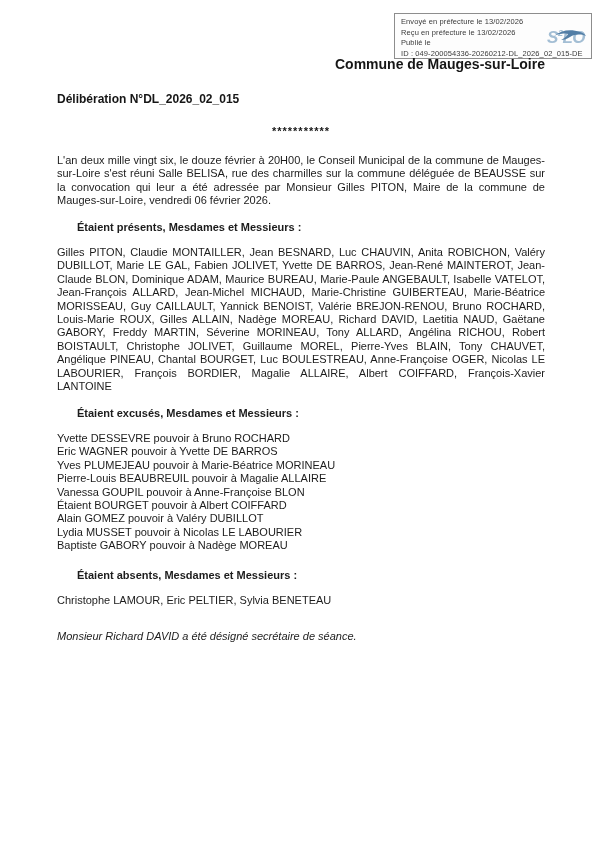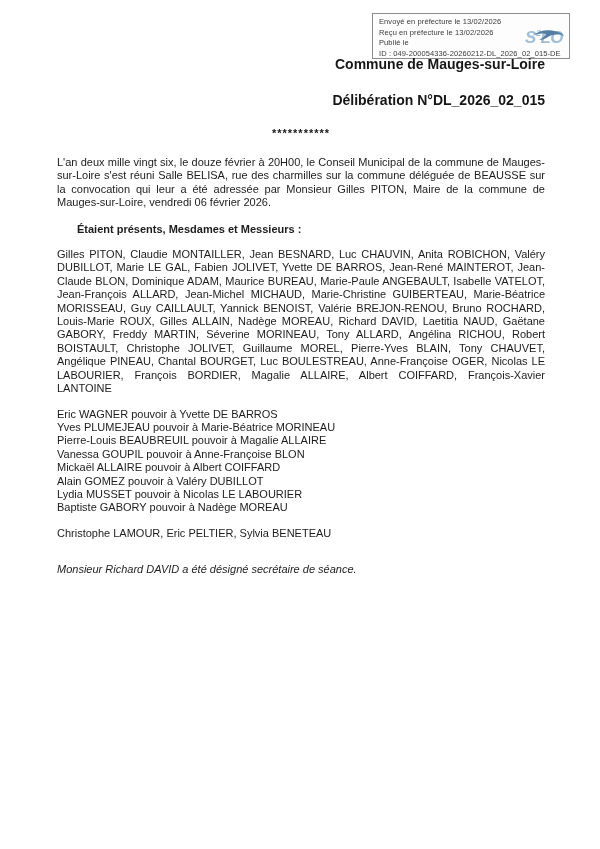--- a/index.html
+++ b/index.html
@@ -13,21 +13,21 @@
     height: 849px;
     background: #ffffff;
     font-family: "Liberation Sans", sans-serif;
     color: #1c1c1c;
     overflow: hidden;
   }
 
   
   .stamp {
     position: absolute;
-    left: 372px;
+    left: 394px;
     top: 13px;
     width: 198px;
     height: 46px;
     border: 1px solid #8d8d8d;
     background: #fdfdfd;
     box-sizing: border-box;
     padding: 3px 5px 2px 6px;
     font-size: 7.5px;
     line-height: 10.5px;
     color: #3a3a3a;
@@ -64,23 +64,23 @@
     width: 488px;
   }
   .doc-title {
     text-align: right;
     font-weight: bold;
     font-size: 14px;
     margin: 0;
     color: #161616;
   }
   .doc-subtitle {
-    text-align: right;
+    text-align: left;
     font-weight: bold;
-    font-size: 14px;
+    font-size: 12px;
     margin: 20px 0 0 0;
     color: #161616;
   }
   .separator {
     text-align: center;
     font-weight: bold;
     font-size: 11px;
     letter-spacing: 1px;
     margin-top: 19px;
     color: #161616;
@@ -137,29 +137,32 @@
   <div class="content">
     <div class="doc-title">Commune de Mauges-sur-Loire</div>
     <div class="doc-subtitle">Délibération N°DL_2026_02_015</div>
     <div class="separator">***********</div>
 
     <p class="para">L'an deux mille vingt six, le douze février à 20H00, le Conseil Municipal de la commune de Mauges-sur-Loire s'est réuni Salle BELISA, rue des charmilles sur la commune déléguée de BEAUSSE sur la convocation qui leur a été adressée par Monsieur Gilles PITON, Maire de la commune de Mauges-sur-Loire, vendredi 06 février 2026.</p>
 
     <div class="section-heading">Étaient présents, Mesdames et Messieurs :</div>
     <p class="para" style="margin-top:12px">Gilles PITON, Claudie MONTAILLER, Jean BESNARD, Luc CHAUVIN, Anita ROBICHON, Valéry DUBILLOT, Marie LE GAL, Fabien JOLIVET, Yvette DE BARROS, Jean-René MAINTEROT, Jean-Claude BLON, Dominique ADAM, Maurice BUREAU, Marie-Paule ANGEBAULT, Isabelle VATELOT, Jean-François ALLARD, Jean-Michel MICHAUD, Marie-Christine GUIBERTEAU, Marie-Béatrice MORISSEAU, Guy CAILLAULT, Yannick BENOIST, Valérie BREJON-RENOU, Bruno ROCHARD, Louis-Marie ROUX, Gilles ALLAIN, Nadège MOREAU, Richard DAVID, Laetitia NAUD, Gaëtane GABORY, Freddy MARTIN, Séverine MORINEAU, Tony ALLARD, Angélina RICHOU, Robert BOISTAULT, Christophe JOLIVET, Guillaume MOREL, Pierre-Yves BLAIN, Tony CHAUVET, Angélique PINEAU, Chantal BOURGET, Luc BOULESTREAU, Anne-Françoise OGER, Nicolas LE LABOURIER, François BORDIER, Magalie ALLAIRE, Albert COIFFARD, François-Xavier LANTOINE</p>
 
+    <div class="section-heading">Étaient excusés, Mesdames et Messieurs :</div>
     <div class="name-list-block">
+      <div class="list-line">Yvette DESSEVRE pouvoir à Bruno ROCHARD</div>
       <div class="list-line">Eric WAGNER pouvoir à Yvette DE BARROS</div>
       <div class="list-line">Yves PLUMEJEAU pouvoir à Marie-Béatrice MORINEAU</div>
       <div class="list-line">Pierre-Louis BEAUBREUIL pouvoir à Magalie ALLAIRE</div>
       <div class="list-line">Vanessa GOUPIL pouvoir à Anne-Françoise BLON</div>
-      <div class="list-line">Mickaël ALLAIRE pouvoir à Albert COIFFARD</div>
+      <div class="list-line">Étaient BOURGET pouvoir à Albert COIFFARD</div>
       <div class="list-line">Alain GOMEZ pouvoir à Valéry DUBILLOT</div>
       <div class="list-line">Lydia MUSSET pouvoir à Nicolas LE LABOURIER</div>
       <div class="list-line">Baptiste GABORY pouvoir à Nadège MOREAU</div>
     </div>
 
+    <div class="section-heading" style="margin-top:16px">Étaient absents, Mesdames et Messieurs :</div>
     <div class="plain-line">Christophe LAMOUR, Eric PELTIER, Sylvia BENETEAU</div>
 
     <div class="secretary-note">Monsieur Richard DAVID a été désigné secrétaire de séance.</div>
   </div>
 
 </div>
 
 </body></html>

